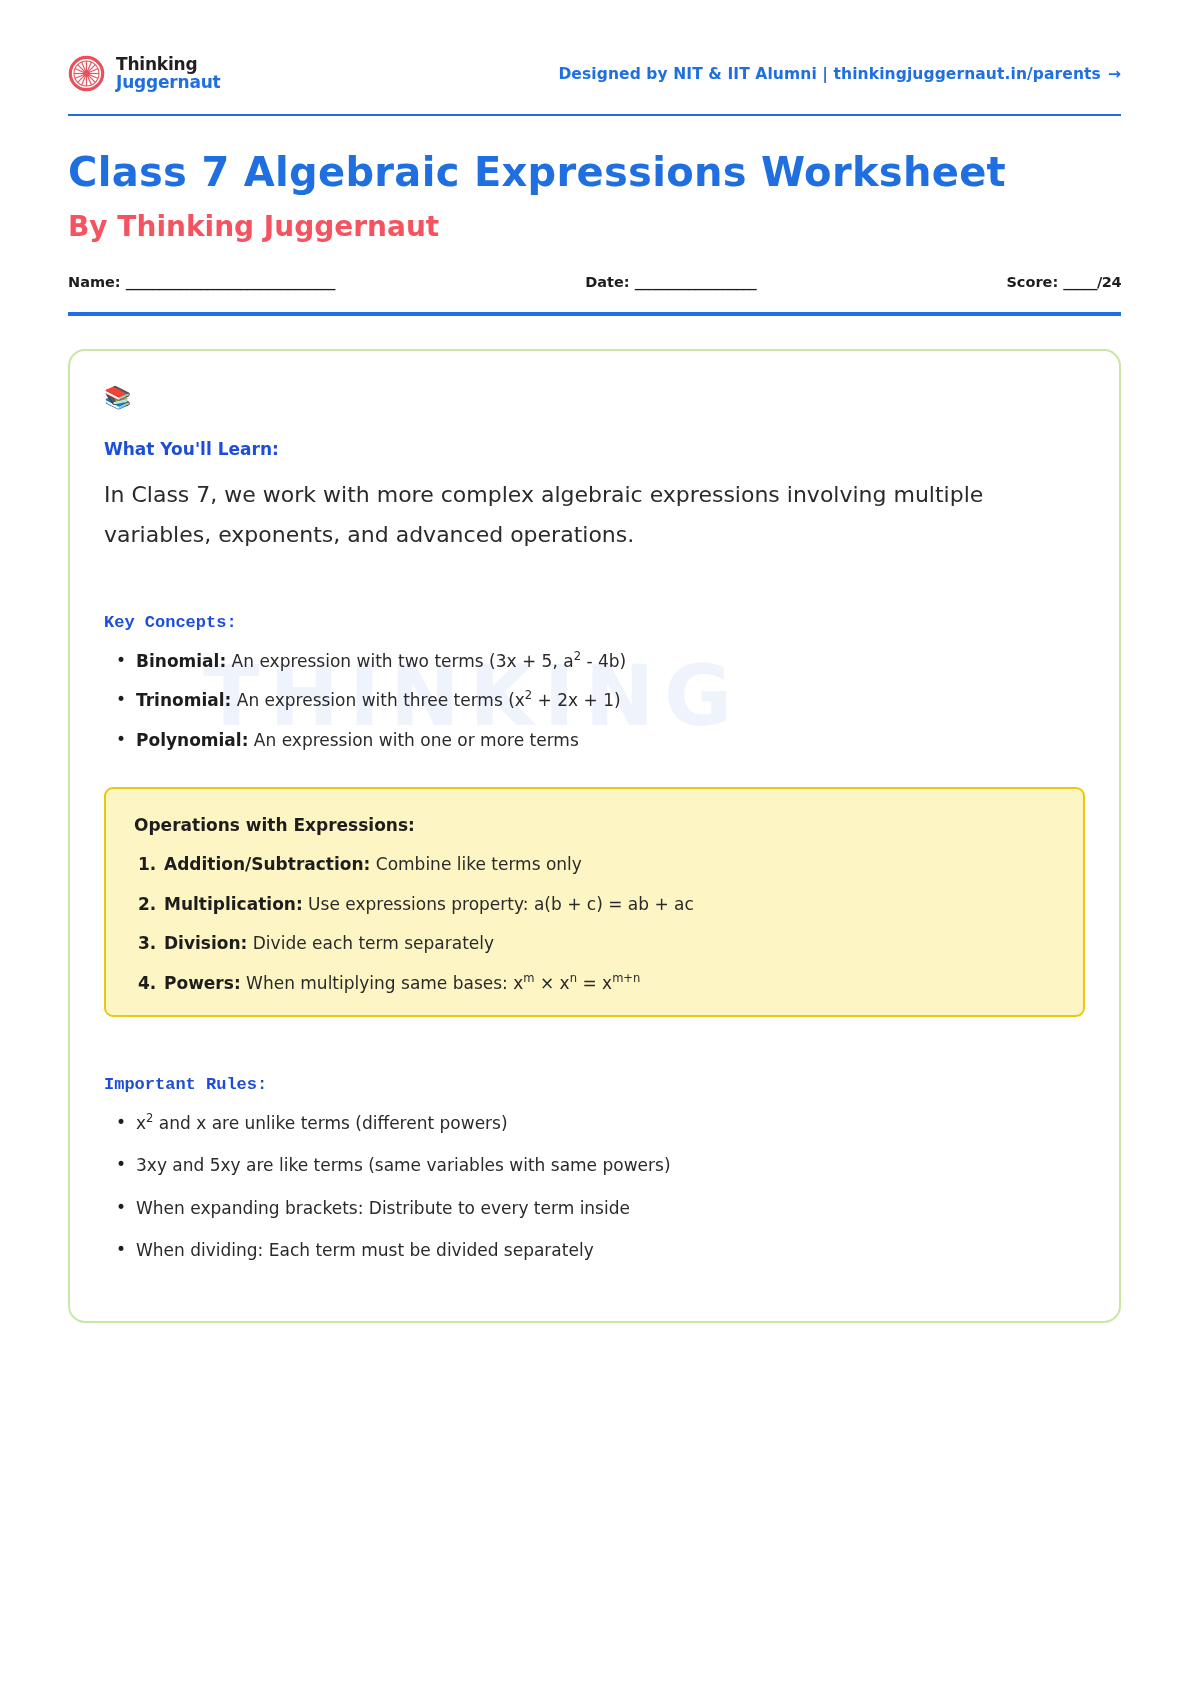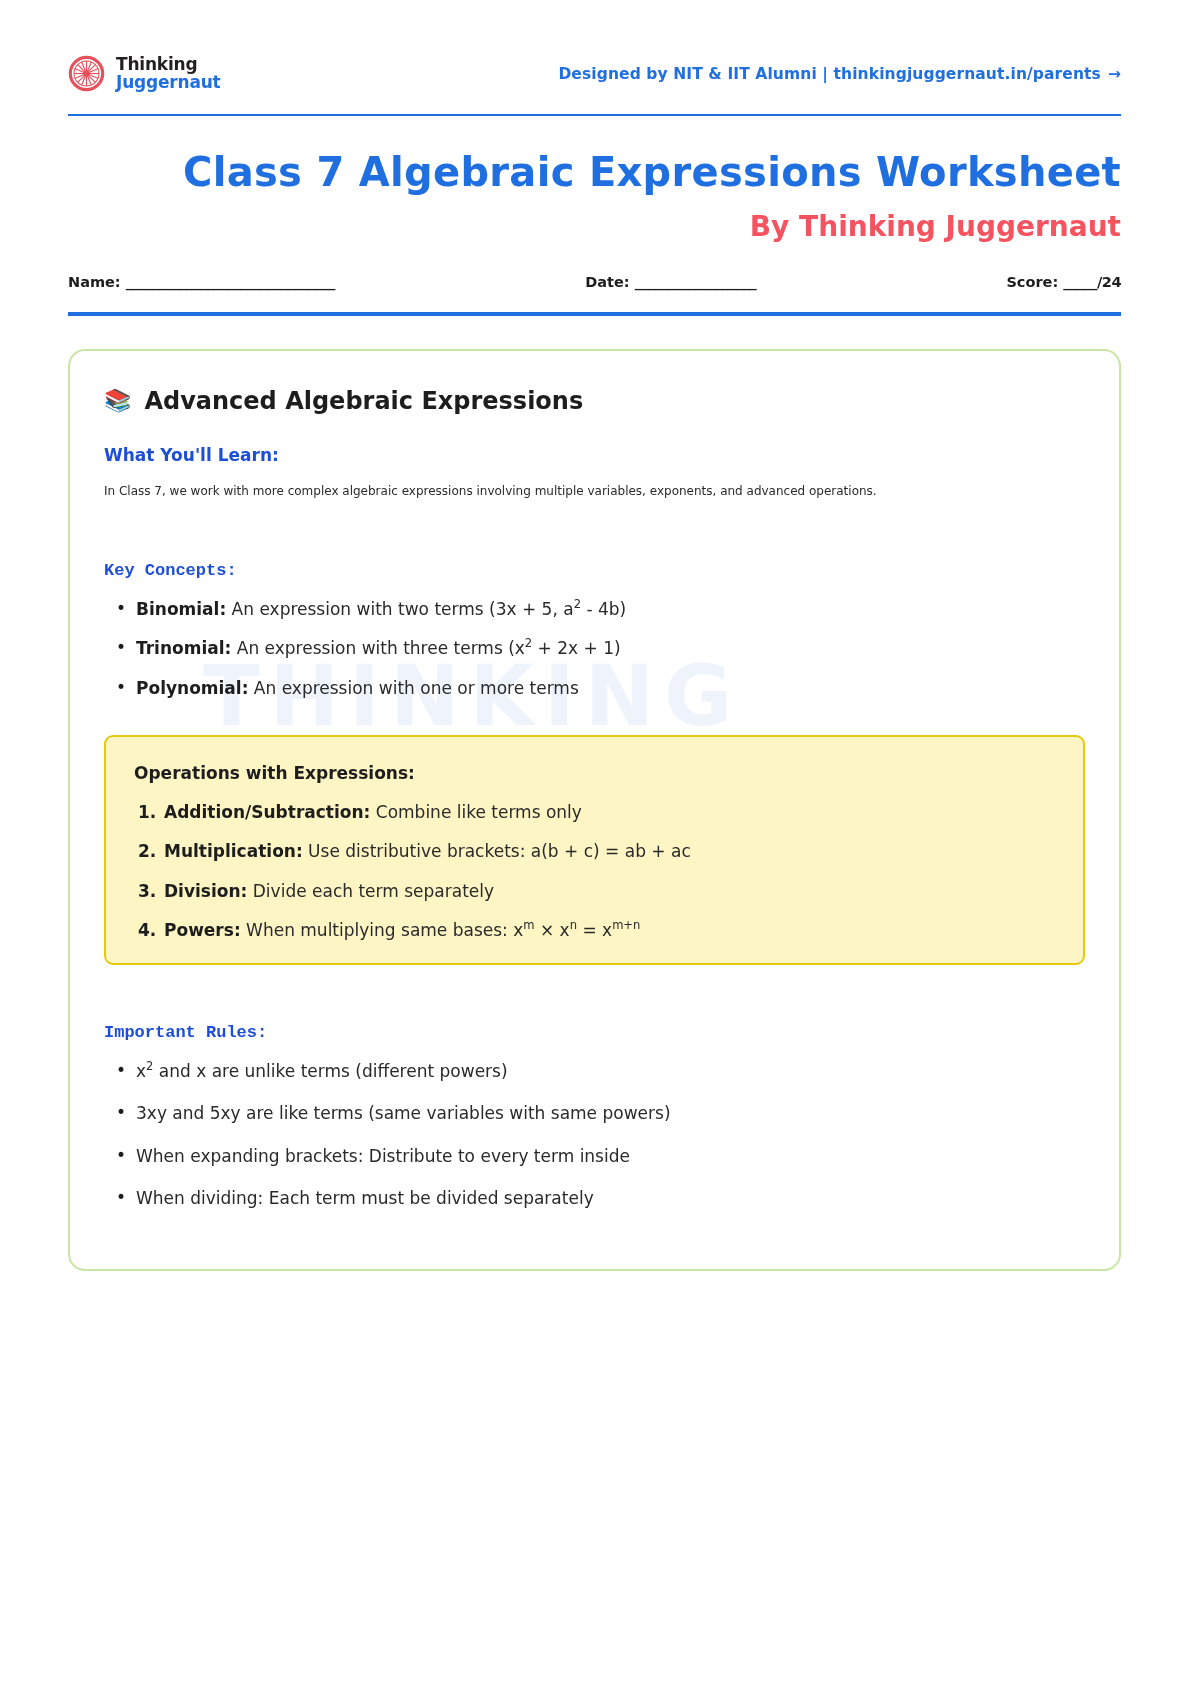--- a/index.html
+++ b/index.html
@@ -70,21 +70,21 @@
     font-family: "DejaVu Sans", sans-serif;
     font-weight: 700;
     font-size: 15.5px;
     color: #1f6fe0;
     letter-spacing: 0.1px;
     white-space: nowrap;
   }
   .tagline .arrow { margin-left: 7px; }
 
   
-  .title-block { position: relative; z-index: 2; text-align: right; padding-top: 33px; }
+  .title-block { position: relative; z-index: 2; text-align: left; padding-top: 33px; }
   .worksheet-title {
     font-family: "DejaVu Sans", sans-serif;
     font-weight: 700;
     font-size: 40px;
     color: #1f6fe0;
     letter-spacing: 0.3px;
     margin: 0;
   }
   .worksheet-sub {
     font-family: "DejaVu Sans", sans-serif;
@@ -139,21 +139,21 @@
     font-family: "DejaVu Sans", sans-serif;
     font-weight: 700;
     font-size: 17px;
     color: #1d4ed8;
     margin: 0 0 16px 0;
   }
   .sec-label.spaced-top { margin-top: 58px; font-family: Liberation Mono, monospace; }
 
   .body-para {
     font-family: "DejaVu Sans", sans-serif;
-    font-size: 12px;
+    font-size: 22px;
     color: #2a2a2a;
     line-height: 1.82;
     margin: 0 0 10px 0;
     max-width: 880px;
   }
 
   ul.concept-list, ul.rules-list {
     margin: 0;
     padding-left: 32px;
     list-style: none;
@@ -275,38 +275,37 @@
     <div class="meta-cell">
       <span>Score:</span>
       <span class="rule">_____/24</span>
     </div>
   </div>
 
   <div class="lesson-card">
 
     <div class="lesson-head">
       <span class="emoji">📚</span>
-      <span>Advanced Algebraic Expressions</span>
     </div>
 
     <p class="sec-label">What You'll Learn:</p>
     <p class="body-para">In Class 7, we work with more complex algebraic expressions involving multiple variables, exponents, and advanced operations.</p>
 
     <p class="sec-label spaced-top">Key Concepts:</p>
     <ul class="concept-list">
       <li><b>Binomial:</b><span> An expression with two terms (3x + 5, a</span><sup>2</sup><span> - 4b)</span></li>
       <li><b>Trinomial:</b><span> An expression with three terms (x</span><sup>2</sup><span> + 2x + 1)</span></li>
       <li><b>Polynomial:</b><span> An expression with one or more terms</span></li>
     </ul>
 
     <div class="ops-box">
       <p class="ops-title">Operations with Expressions:</p>
       <ol class="ops-list">
         <li><b>Addition/Subtraction:</b><span> Combine like terms only</span></li>
-        <li><b>Multiplication:</b><span> Use distributive brackets: a(b + c) = ab + ac</span></li>
+        <li><b>Multiplication:</b><span> Use expressions property: a(b + c) = ab + ac</span></li>
         <li><b>Division:</b><span> Divide each term separately</span></li>
         <li><b>Powers:</b><span> When multiplying same bases: x</span><sup>m</sup><span> × x</span><sup>n</sup><span> = x</span><sup>m+n</sup></li>
       </ol>
     </div>
 
     <p class="sec-label spaced-top">Important Rules:</p>
     <ul class="rules-list">
       <li><span>x</span><sup>2</sup><span> and x are unlike terms (different powers)</span></li>
       <li><span>3xy and 5xy are like terms (same variables with same powers)</span></li>
       <li><span>When expanding brackets: Distribute to every term inside</span></li>

